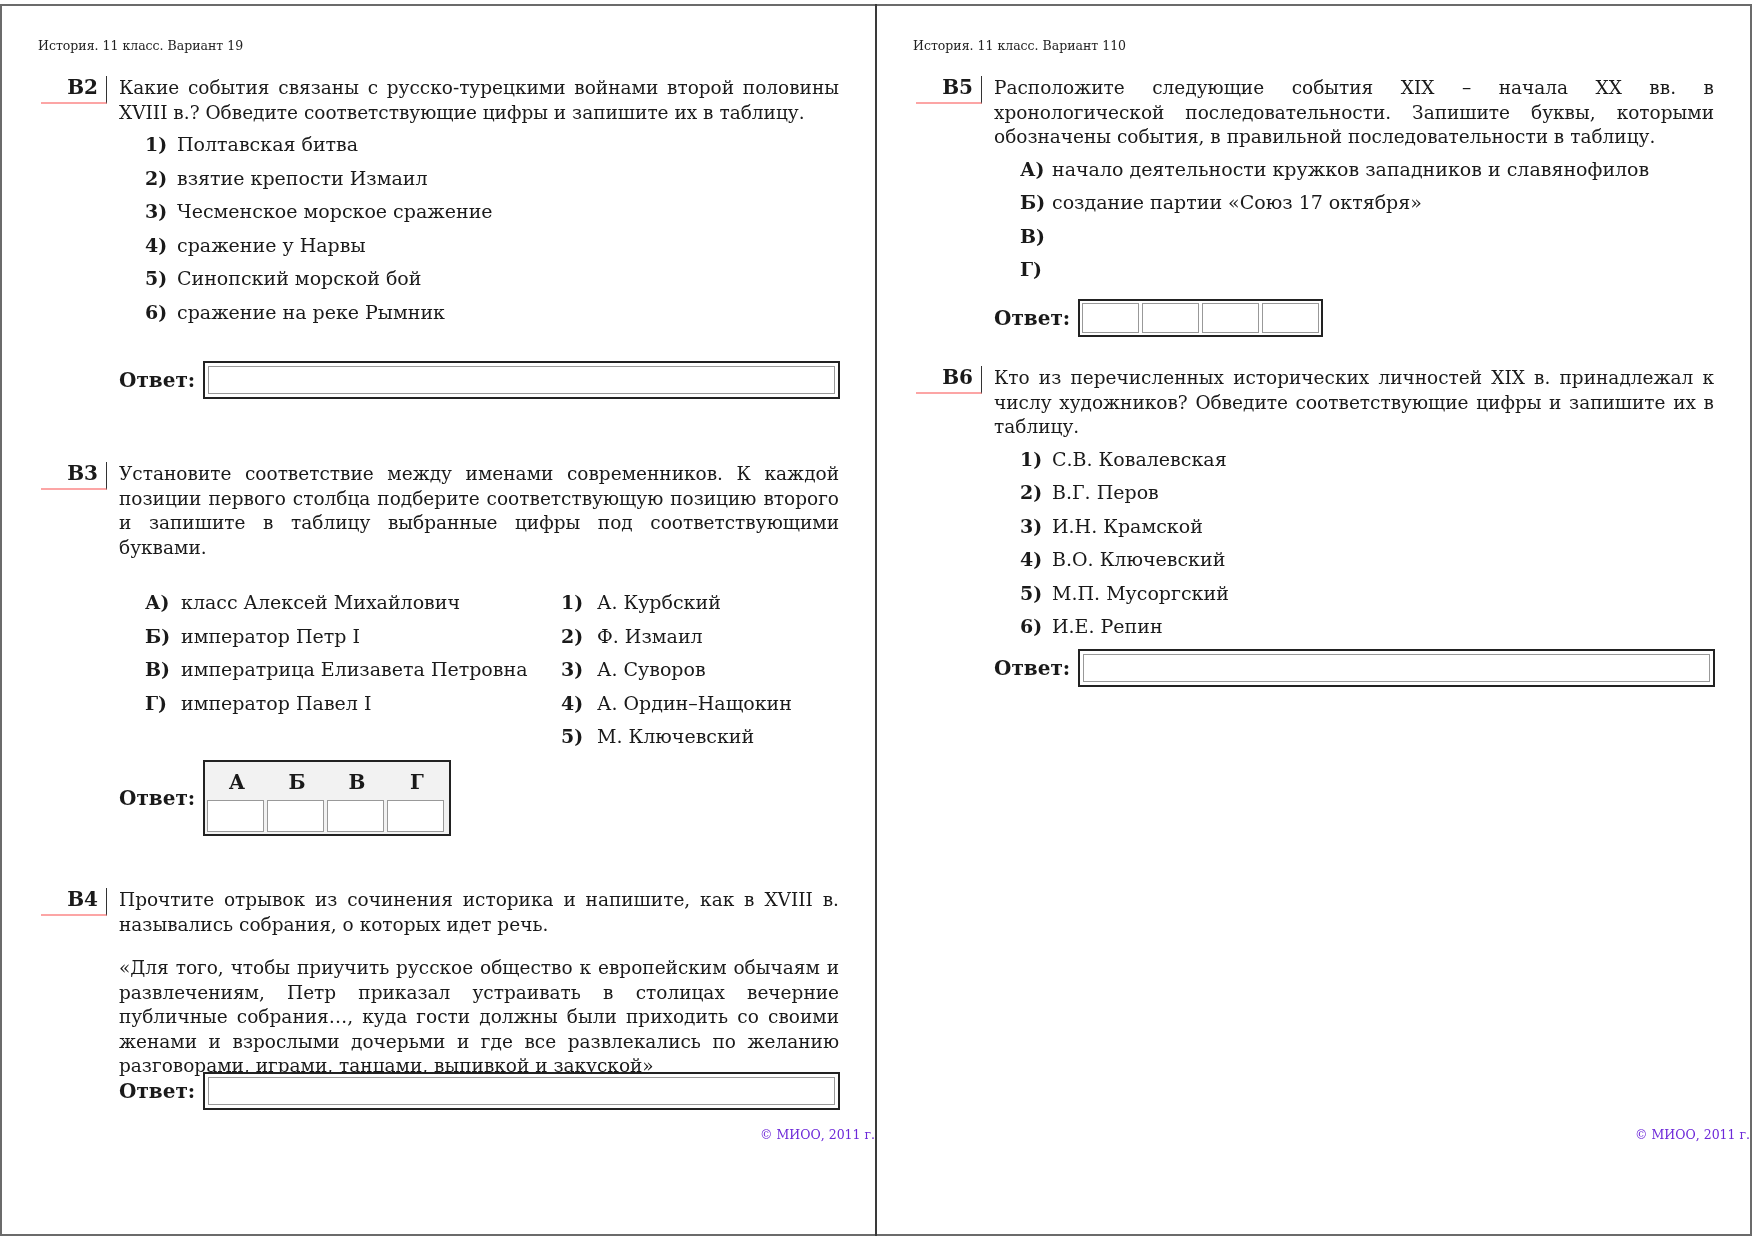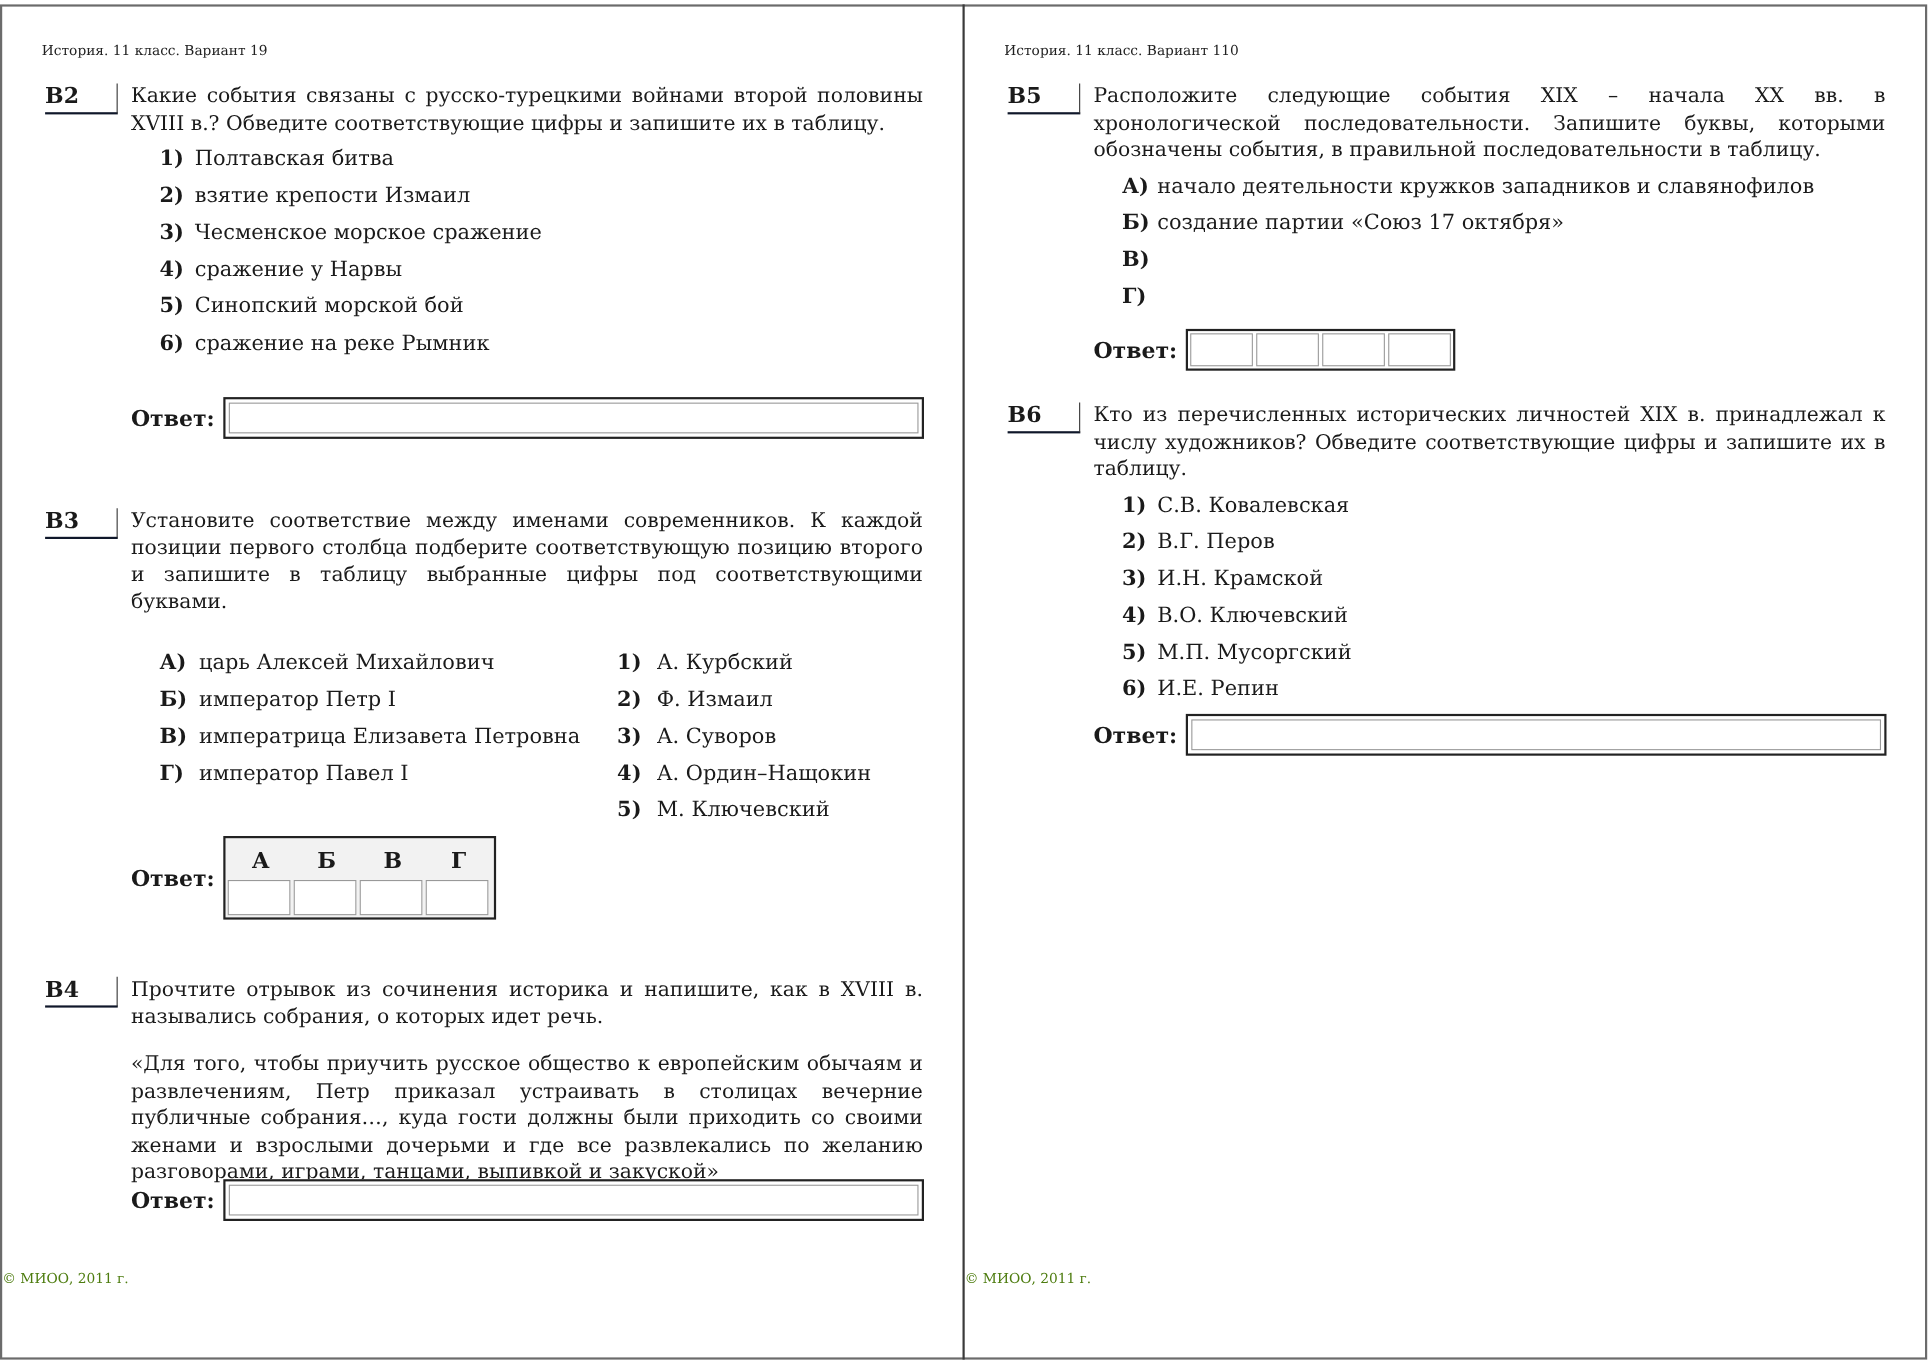--- a/index.html
+++ b/index.html
@@ -17,29 +17,29 @@
   .page.left { left: 2px; width: 873px; }
   .page.right { left: 877px; width: 873px; }
 
   .running-head {
     position: absolute; top: 34px; left: 36px; right: 36px;
     font-size: 12.5px; display: flex; color: #222;
   }
   .page.right .running-head { left: 36px; right: 36px; }
 
   .footer {
-    position: absolute; top: 1150px; left: 0; right: 0; text-align: left;
-    font-size: 12.5px; color: #4d7c0f;
+    position: absolute; top: 1123px; left: 0; right: 0; text-align: right;
+    font-size: 12.5px; color: #6d28d9;
   }
 
   .task { position: absolute; left: 0; right: 0; }
   .task-label {
     position: absolute; left: 39px; top: 0; width: 66px; height: 28px;
-    border-bottom: 2px solid #0f172a; border-right: 1px solid #333;
-    font-weight: bold; font-size: 20px; text-align: left; line-height: 22px;
+    border-bottom: 2px solid #fca5a5; border-right: 1px solid #333;
+    font-weight: bold; font-size: 20px; text-align: right; line-height: 22px;
     padding-right: 8px;
   }
   .task-body { position: absolute; left: 117px; right: 36px; top: 0; font-size: 18.5px; line-height: 24.5px; }
   .page.left .task-body { right: 36px; }
   .justify { text-align: justify; text-align-last: left; }
 
   .opt { display: flex; align-items: baseline; height: 33.5px; font-size: 19px; }
   .opt .num { font-weight: bold; width: 32px; text-align: left; }
   .opt-list { margin-left: 26px; margin-top: 7px; }
 
@@ -120,21 +120,21 @@
   <div class="task" style="top:458px;">
     <div class="task-label">B3</div>
     <div class="task-body">
       <div class="justify">Установите соответствие между именами современников. К каждой позиции первого столбца подберите соответствующую позицию второго и запишите в таблицу выбранные цифры под соответствующими буквами.</div>
     </div>
   </div>
   <div class="match-grid" style="position:absolute; left:117px; top:575px;">
     <div class="match-col-a">
       <div class="opt">
           <span class="num">А)</span>
-          <span>царь Алексей Михайлович</span>
+          <span>класс Алексей Михайлович</span>
         </div>
       <div class="opt">
           <span class="num">Б)</span>
           <span>император Петр I</span>
         </div>
       <div class="opt">
           <span class="num">В)</span>
           <span>императрица Елизавета Петровна</span>
         </div>
       <div class="opt">

